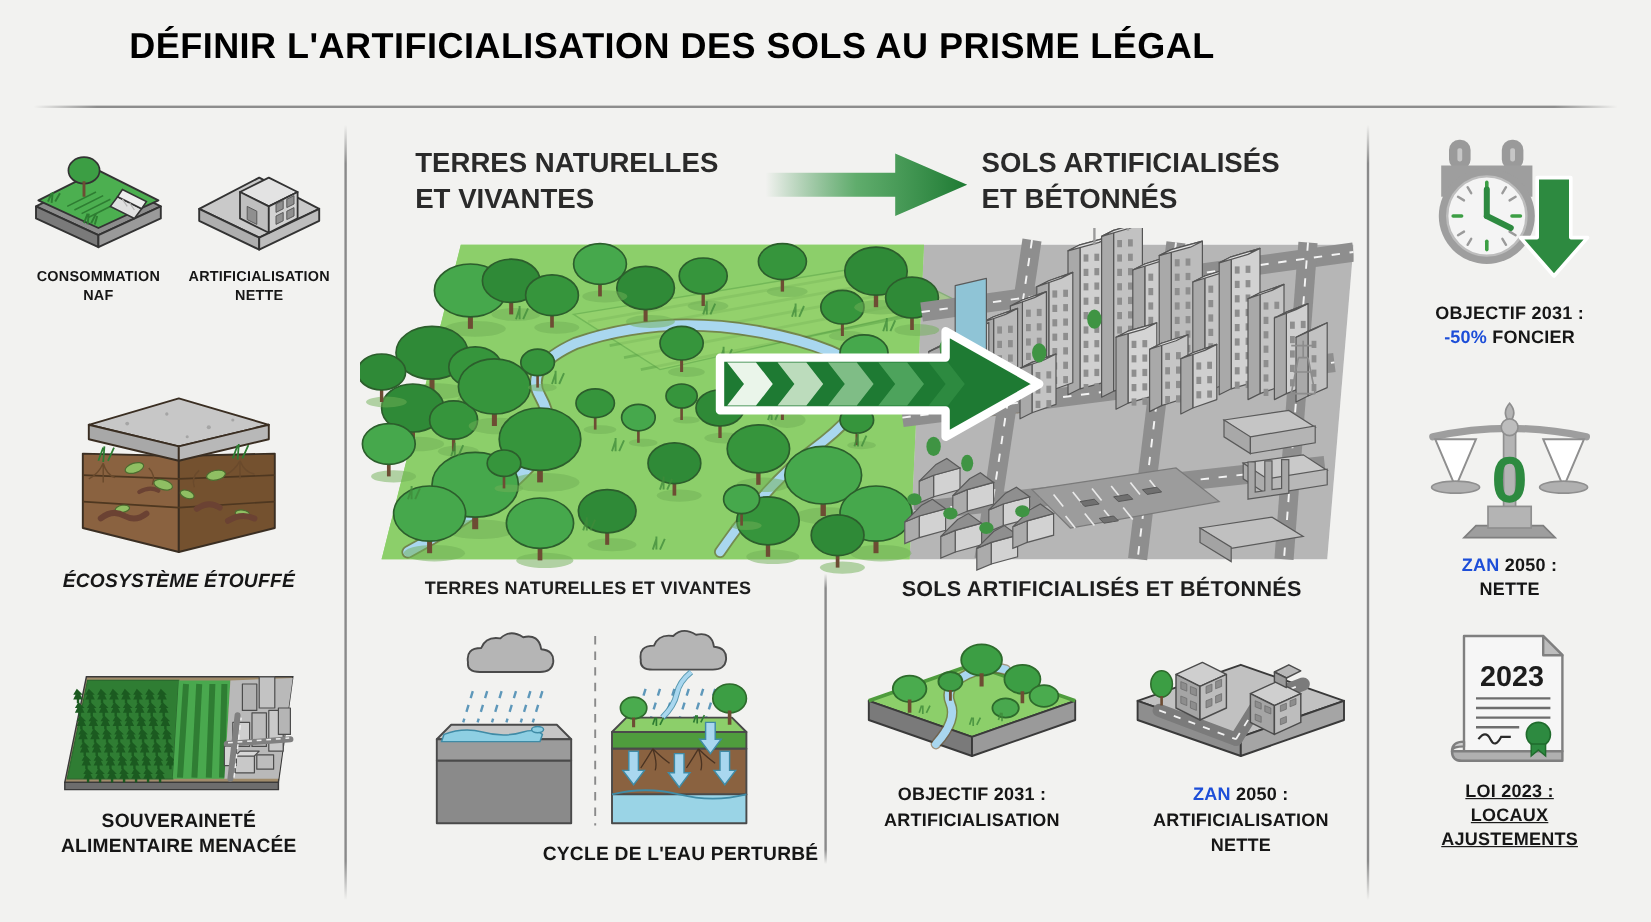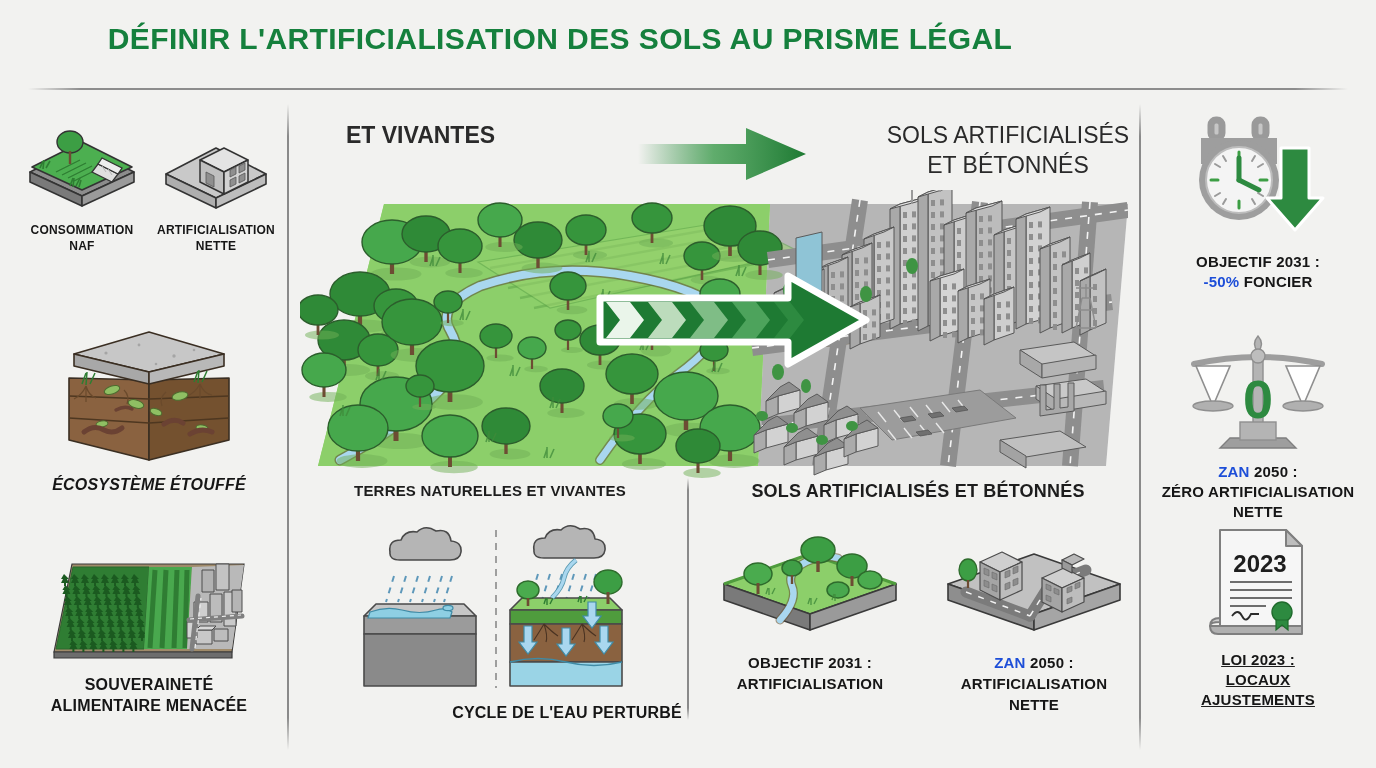--- a/index.html
+++ b/index.html
@@ -10,21 +10,21 @@
     color:#1d1d1d;
     position:relative;
   }
   #stage { position:absolute; inset:0; width:1376px; height:768px; }
 
   
   .title {
     position:absolute; left:0; top:22px; width:1120px;
     text-align:center;
     font-size:30px; font-weight:bold; letter-spacing:0.4px;
-    color:#15803d;
+    color:#000000;
   }
   .hrule {
     position:absolute; left:28px; top:88px; width:1320px; height:2px;
     background:linear-gradient(90deg,rgba(150,150,150,0) 0%,#8d8d8d 4%,#8d8d8d 96%,rgba(150,150,150,0) 100%);
   }
   .vrule {
     position:absolute; width:2px;
     background:linear-gradient(180deg,rgba(150,150,150,0) 0%,#8a8a8a 5%,#8a8a8a 95%,rgba(150,150,150,0) 100%);
   }
   #vrule-left  { left:287px; top:104px; height:646px; }
@@ -47,22 +47,22 @@
   .sb-art { display:block; margin:0 auto; }
   .sb-cap { margin-top:6px; }
   #sb-naf .sb-cap, #sb-arti .sb-cap { font-size:12px; line-height:16px; }
 
   
   #head-left {
     position:absolute; left:346px; top:120px; width:280px;
     font-size:23px; font-weight:bold; line-height:30px; color:#2a2a2a;
   }
   #head-right {
-    position:absolute; left:858px; top:120px; width:300px;
-    font-size:23px; font-weight:normal; line-height:30px; color:#2a2a2a;text-align:center;
+    position:absolute; left:818px; top:120px; width:300px;
+    font-size:23px; font-weight:bold; line-height:30px; color:#2a2a2a;
   }
   #head-arrow { position:absolute; left:638px; top:124px; width:170px; height:60px; }
 
   #scene { position:absolute; left:300px; top:190px; width:828px; height:290px; }
 
   #mid-label-left {
     position:absolute; left:310px; top:482px; width:360px;
     font-size:15px; font-weight:bold; text-align:center; color:#1d1d1d;
   }
   #mid-label-right {
@@ -297,20 +297,21 @@
           <path d="M144 71 L195 67"></path>
       </g>
     </svg>
     <div class="col-label sb-cap" style="font-size:16px; line-height:21px;">
       <div>SOUVERAINETÉ</div>
       <div>ALIMENTAIRE MENACÉE</div>
     </div>
   </div>
 
   <div id="head-left">
+    <div>TERRES NATURELLES</div>
     <div>ET VIVANTES</div>
   </div>
 
   <svg id="head-arrow" viewBox="0 0 170 60">
     <defs>
       <linearGradient id="gradArrow" x1="0" y1="0" x2="1" y2="0">
         <stop offset="0%" stop-color="#2b8a3e" stop-opacity="0"></stop>
         <stop offset="45%" stop-color="#46a055" stop-opacity="0.85"></stop>
         <stop offset="100%" stop-color="#1e7a33" stop-opacity="1"></stop>
       </linearGradient>
@@ -1235,21 +1236,20 @@
         <ellipse cx="125" cy="76" rx="20" ry="5"></ellipse>
       </g>
       <path d="M52 108 L108 108 L118 118 L42 118 Z" fill="#9e9e9e" stroke="#7f7f7f" stroke-width="1.4"></path>
       <rect x="62" y="92" width="36" height="18" fill="#b4b4b4" stroke="#8f8f8f" stroke-width="1.4"></rect>
       <text x="80" y="88" text-anchor="middle" font-family="Liberation Sans, sans-serif" font-size="54" font-weight="bold" fill="#2d8a40">0</text>
     </svg>
     <div class="col-label sb-cap">
       <div>
         <span class="green">ZAN</span><span> 2050 :</span>
       </div>
-      <div>ZÉRO ARTIFICIALISATION</div>
       <div>NETTE</div>
     </div>
   </div>
 
   <div id="rs-3">
     <svg class="sb-art" width="120" height="116" viewBox="0 0 120 116">
       <g stroke="#7f7f7f" stroke-width="2" stroke-linejoin="round">
         <path d="M22 6 L88 6 L104 22 L104 102 L22 102 Z" fill="#f6f6f6"></path>
         <path d="M88 6 L88 22 L104 22 Z" fill="#bdbdbd"></path>
         <path d="M22 94 q-10 0 -10 8 q0 -4 10 -4 Z" fill="#cfcfcf"></path>

